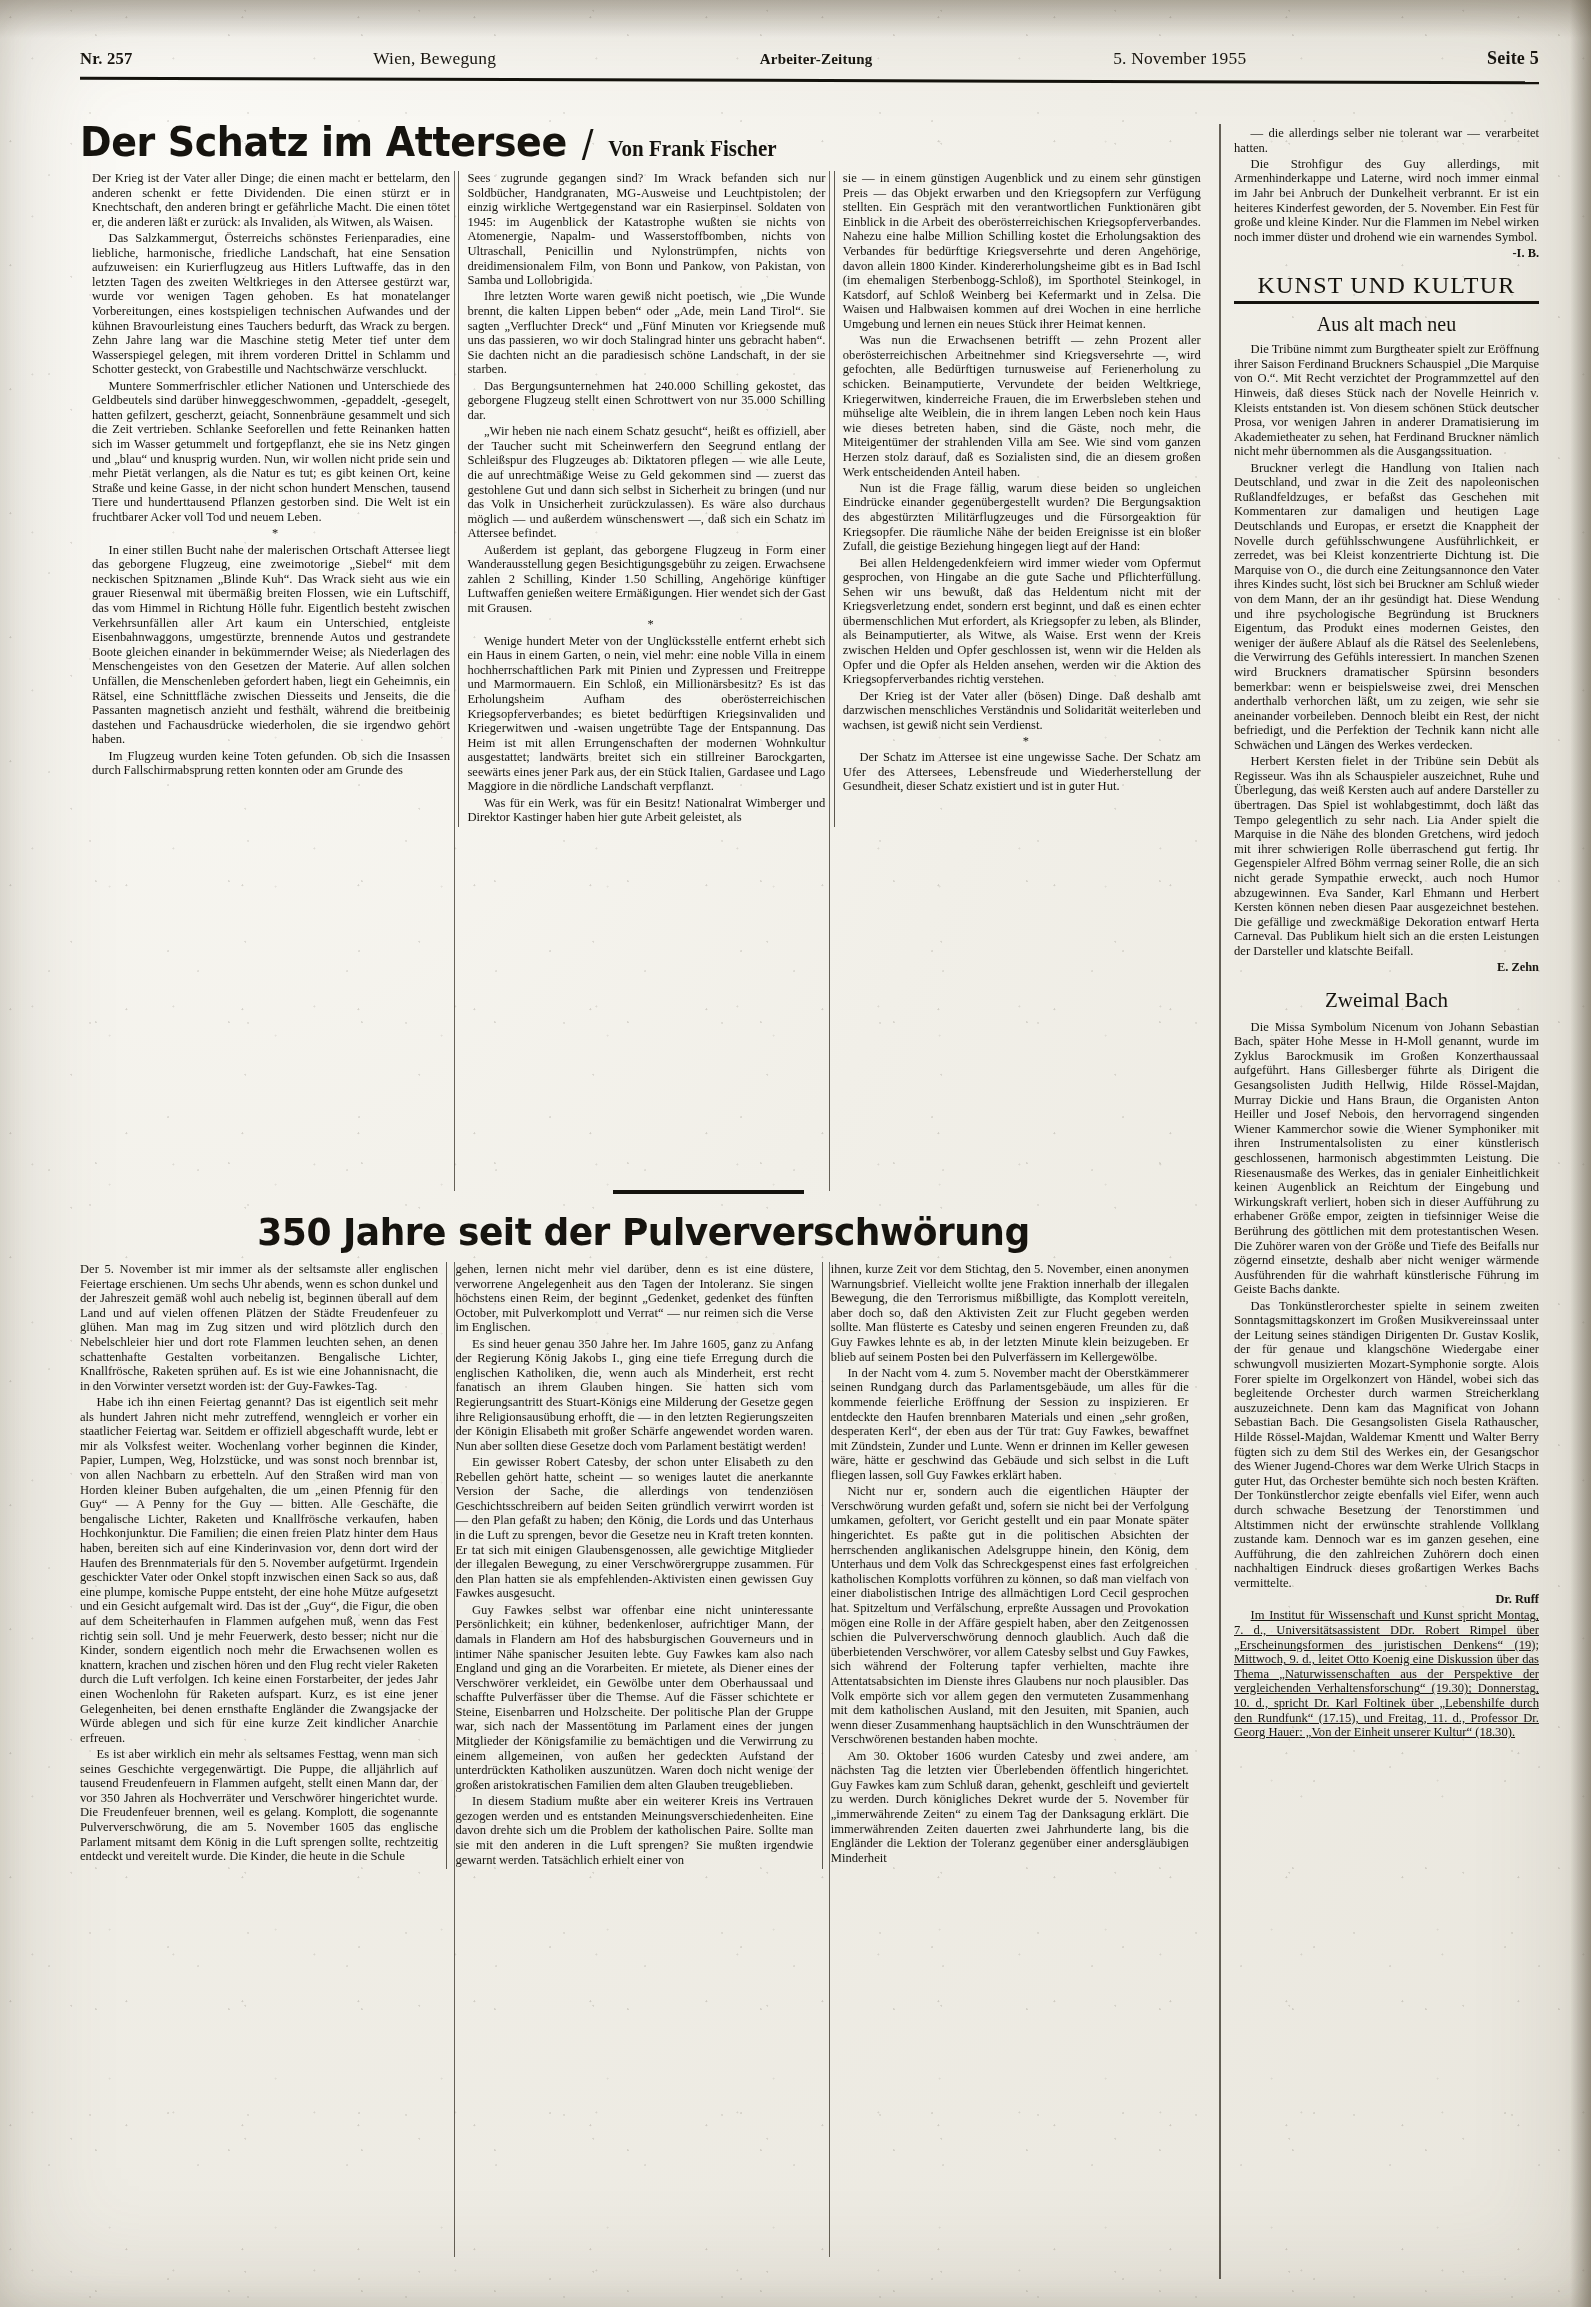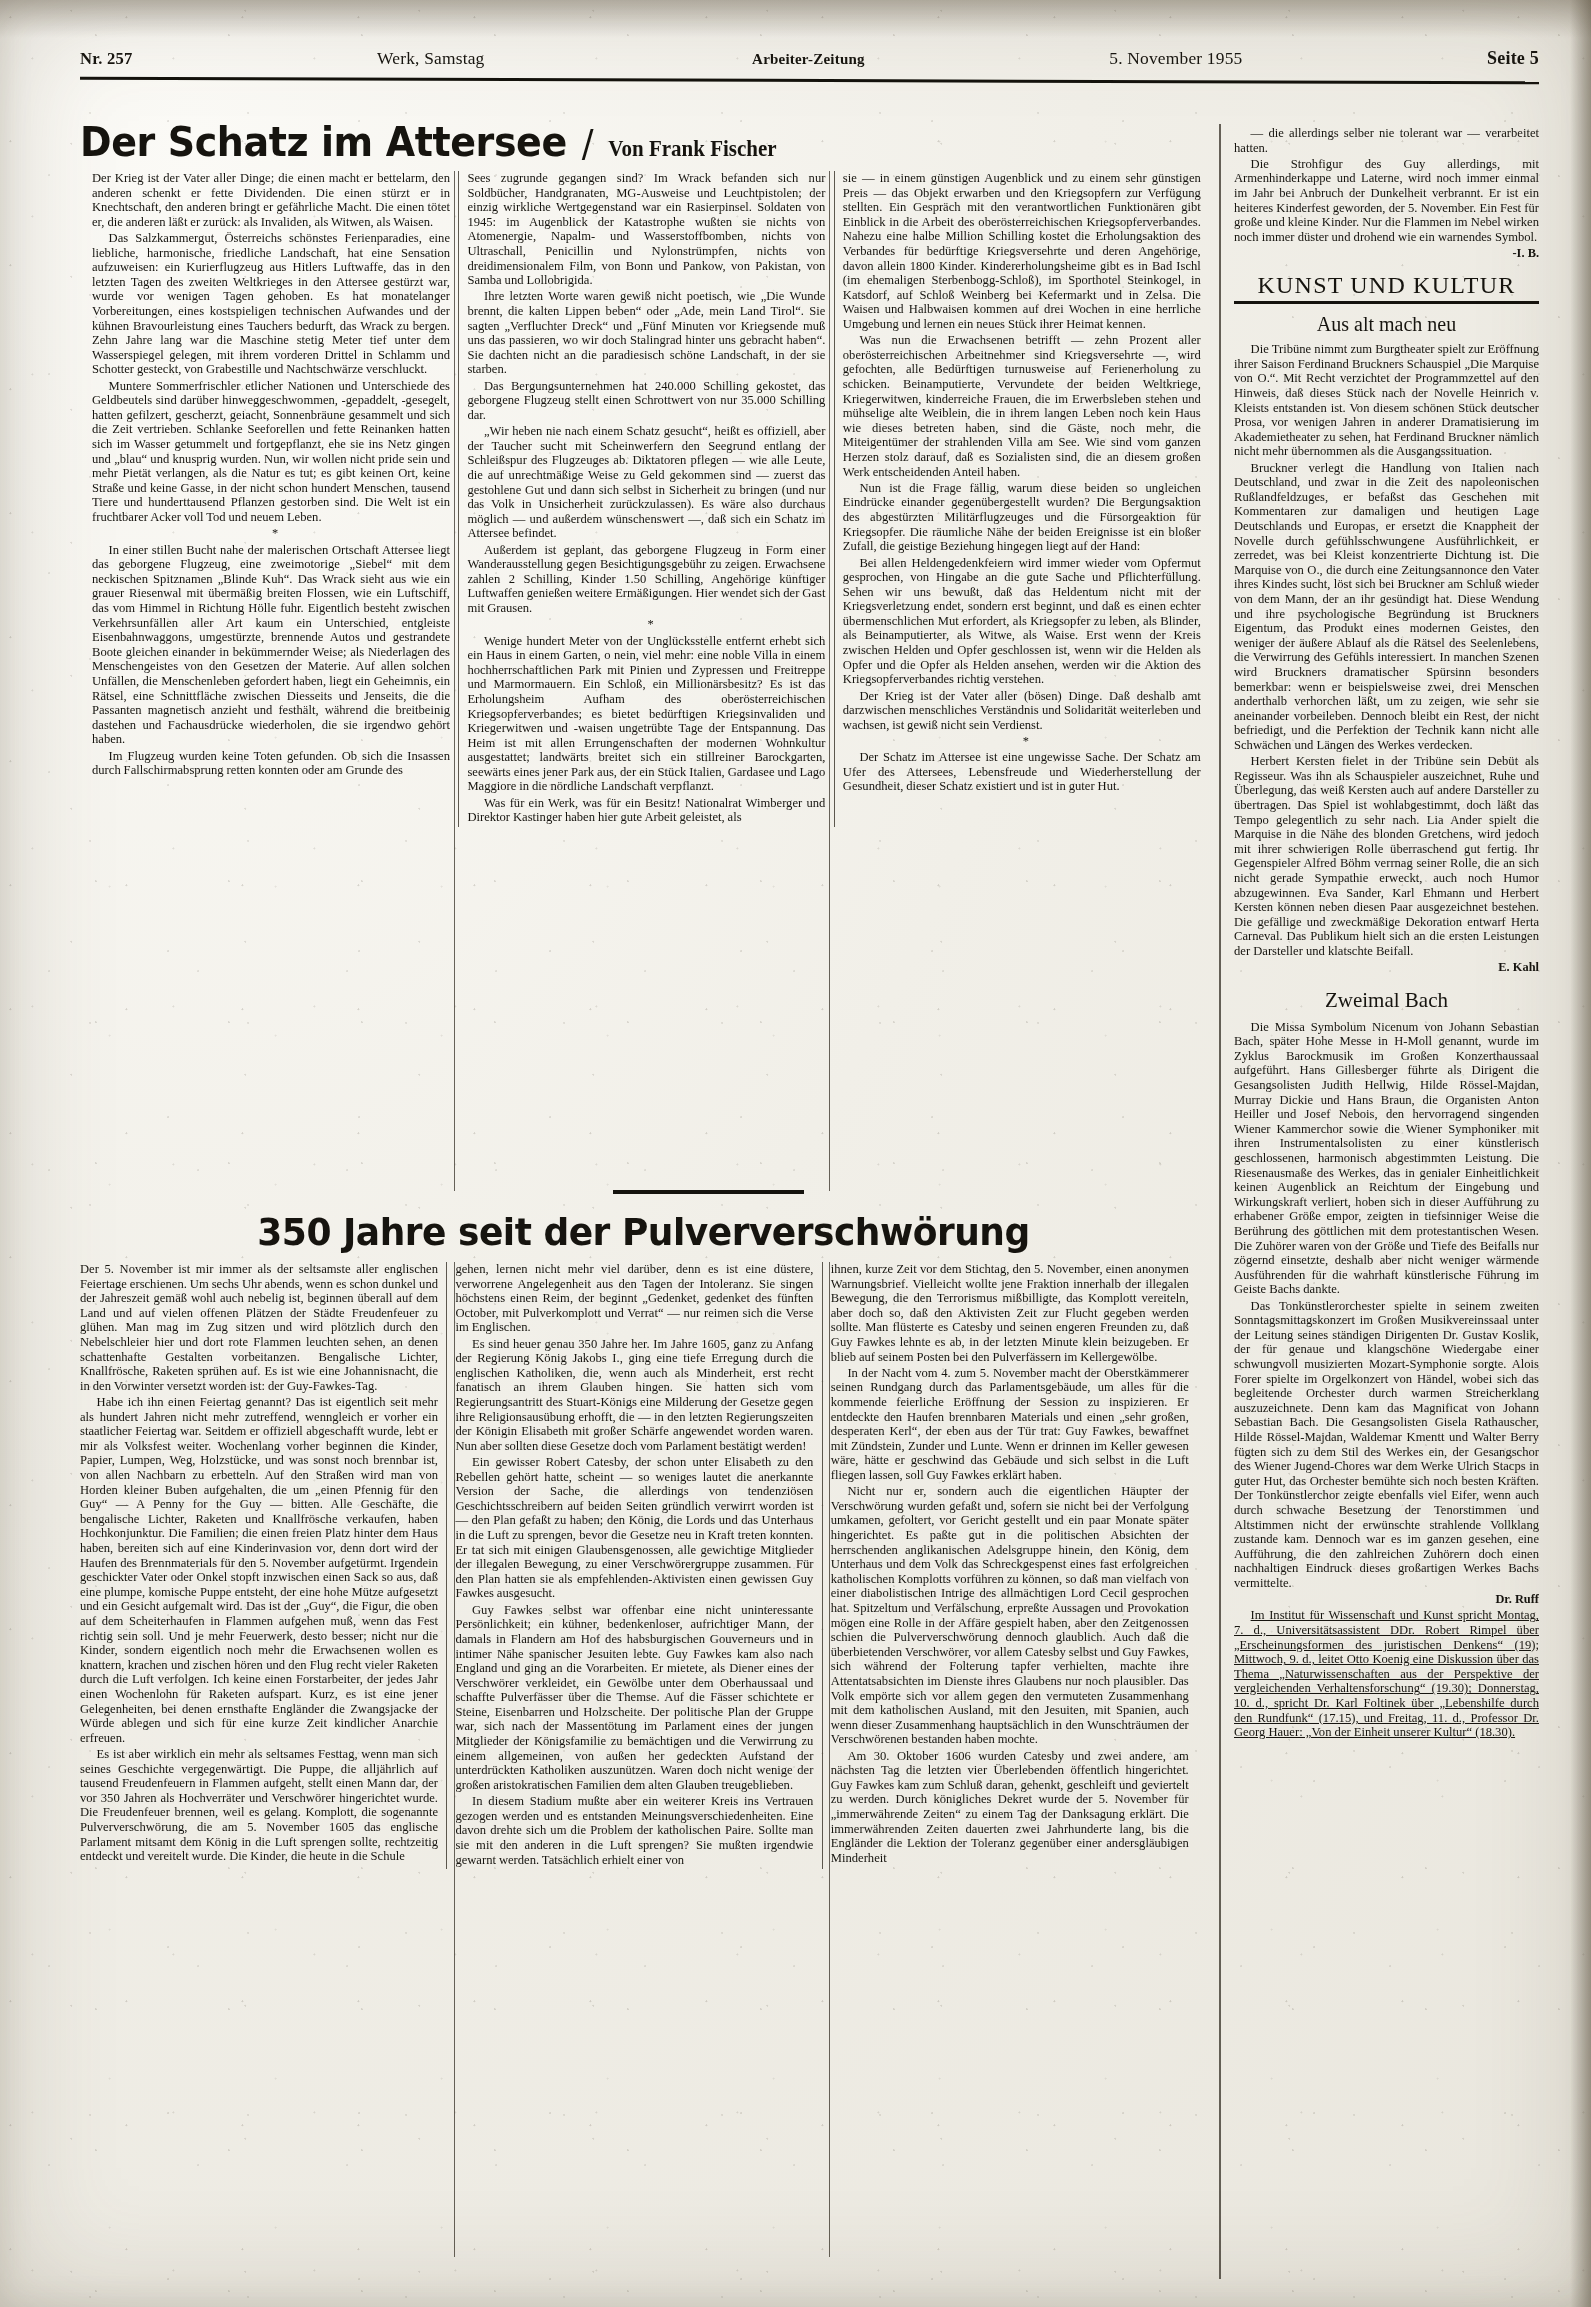--- a/index.html
+++ b/index.html
@@ -164,21 +164,21 @@
   .midsep4{position:absolute; top:1262px; left:829px; width:0.8px; height:995px; background:#2a241a; opacity:.7;}
   .tiny{font-size:11.6px;line-height:13.6px;text-decoration:underline;}
 </style>
 </head>
 <body>
 
 <div class="page">
 
   <div class="masthead">
     <div class="mast-issue">Nr. 257</div>
-    <div class="mast-place">Werk, Samstag</div>
+    <div class="mast-place">Wien, Bewegung</div>
     <div class="mast-name">Arbeiter-Zeitung</div>
     <div class="mast-date">5. November 1955</div>
     <div class="mast-page">Seite 5</div>
   </div>
   <div class="mast-rule"></div>
 
   <div class="headline1">
     <span>Der Schatz im Attersee</span>
     <span class="slash">/</span>
     <span class="by">Von Frank Fischer</span>
@@ -259,21 +259,21 @@
     </div>
 
     <div class="section-title">KUNST UND KULTUR</div>
     <div class="section-rule"></div>
 
     <div class="sub-title">Aus alt mach neu</div>
     <div class="ctext">
       <p class="noind">Die Tribüne nimmt zum Burgtheater spielt zur Eröffnung ihrer Saison Ferdinand Bruckners Schauspiel „Die Marquise von O.“. Mit Recht verzichtet der Programmzettel auf den Hinweis, daß dieses Stück nach der Novelle Heinrich v. Kleists entstanden ist. Von diesem schönen Stück deutscher Prosa, vor wenigen Jahren in anderer Dramatisierung im Akademietheater zu sehen, hat Ferdinand Bruckner nämlich nicht mehr übernommen als die Ausgangssituation.</p>
       <p>Bruckner verlegt die Handlung von Italien nach Deutschland, und zwar in die Zeit des napoleonischen Rußlandfeldzuges, er befaßst das Geschehen mit Kommentaren zur damaligen und heutigen Lage Deutschlands und Europas, er ersetzt die Knappheit der Novelle durch gefühlsschwungene Ausführlichkeit, er zerredet, was bei Kleist konzentrierte Dichtung ist. Die Marquise von O., die durch eine Zeitungsannonce den Vater ihres Kindes sucht, löst sich bei Bruckner am Schluß wieder von dem Mann, der an ihr gesündigt hat. Diese Wendung und ihre psychologische Begründung ist Bruckners Eigentum, das Produkt eines modernen Geistes, den weniger der äußere Ablauf als die Rätsel des Seelenlebens, die Verwirrung des Gefühls interessiert. In manchen Szenen wird Bruckners dramatischer Spürsinn besonders bemerkbar: wenn er beispielsweise zwei, drei Menschen anderthalb verhorchen läßt, um zu zeigen, wie sehr sie aneinander vorbeileben. Dennoch bleibt ein Rest, der nicht befriedigt, und die Perfektion der Technik kann nicht alle Schwächen und Längen des Werkes verdecken.</p>
       <p>Herbert Kersten fielet in der Tribüne sein Debüt als Regisseur. Was ihn als Schauspieler auszeichnet, Ruhe und Überlegung, das weiß Kersten auch auf andere Darsteller zu übertragen. Das Spiel ist wohlabgestimmt, doch läßt das Tempo gelegentlich zu sehr nach. Lia Ander spielt die Marquise in die Nähe des blonden Gretchens, wird jedoch mit ihrer schwierigen Rolle überraschend gut fertig. Ihr Gegenspieler Alfred Böhm verrnag seiner Rolle, die an sich nicht gerade Sympathie erweckt, auch noch Humor abzugewinnen. Eva Sander, Karl Ehmann und Herbert Kersten können neben diesen Paar ausgezeichnet bestehen. Die gefällige und zweckmäßige Dekoration entwarf Herta Carneval. Das Publikum hielt sich an die ersten Leistungen der Darsteller und klatschte Beifall.</p>
-      <p class="sig">E. Kahl</p>
+      <p class="sig">E. Zehn</p>
     </div>
 
     <div class="sub-title2">Zweimal Bach</div>
     <div class="ctext">
       <p class="noind">Die Missa Symbolum Nicenum von Johann Sebastian Bach, später Hohe Messe in H-Moll genannt, wurde im Zyklus Barockmusik im Großen Konzerthaussaal aufgeführt. Hans Gillesberger führte als Dirigent die Gesangsolisten Judith Hellwig, Hilde Rössel-Majdan, Murray Dickie und Hans Braun, die Organisten Anton Heiller und Josef Nebois, den hervorragend singenden Wiener Kammerchor sowie die Wiener Symphoniker mit ihren Instrumentalsolisten zu einer künstlerisch geschlossenen, harmonisch abgestimmten Leistung. Die Riesenausmaße des Werkes, das in genialer Einheitlichkeit keinen Augenblick an Reichtum der Eingebung und Wirkungskraft verliert, hoben sich in dieser Aufführung zu erhabener Größe empor, zeigten in tiefsinniger Weise die Berührung des göttlichen mit dem protestantischen Wesen. Die Zuhörer waren von der Größe und Tiefe des Beifalls nur zögernd einsetzte, deshalb aber nicht weniger wärmende Ausführenden für die wahrhaft künstlerische Führung im Geiste Bachs dankte.</p>
       <p>Das Tonkünstlerorchester spielte in seinem zweiten Sonntagsmittagskonzert im Großen Musikvereinssaal unter der Leitung seines ständigen Dirigenten Dr. Gustav Koslik, der für genaue und klangschöne Wiedergabe einer schwungvoll musizierten Mozart-Symphonie sorgte. Alois Forer spielte im Orgelkonzert von Händel, wobei sich das begleitende Orchester durch warmen Streicherklang auszuzeichnete. Denn kam das Magnificat von Johann Sebastian Bach. Die Gesangsolisten Gisela Rathauscher, Hilde Rössel-Majdan, Waldemar Kmentt und Walter Berry fügten sich zu dem Stil des Werkes ein, der Gesangschor des Wiener Jugend-Chores war dem Werke Ulrich Stacps in guter Hut, das Orchester bemühte sich noch besten Kräften. Der Tonkünstlerchor zeigte ebenfalls viel Eifer, wenn auch durch schwache Besetzung der Tenorstimmen und Altstimmen nicht der erwünschte strahlende Vollklang zustande kam. Dennoch war es im ganzen gesehen, eine Aufführung, die den zahlreichen Zuhörern doch einen nachhaltigen Eindruck dieses großartigen Werkes Bachs vermittelte.</p>
       <p class="sig">Dr. Ruff</p>
     </div>
 
     <div class="ctext tiny">

